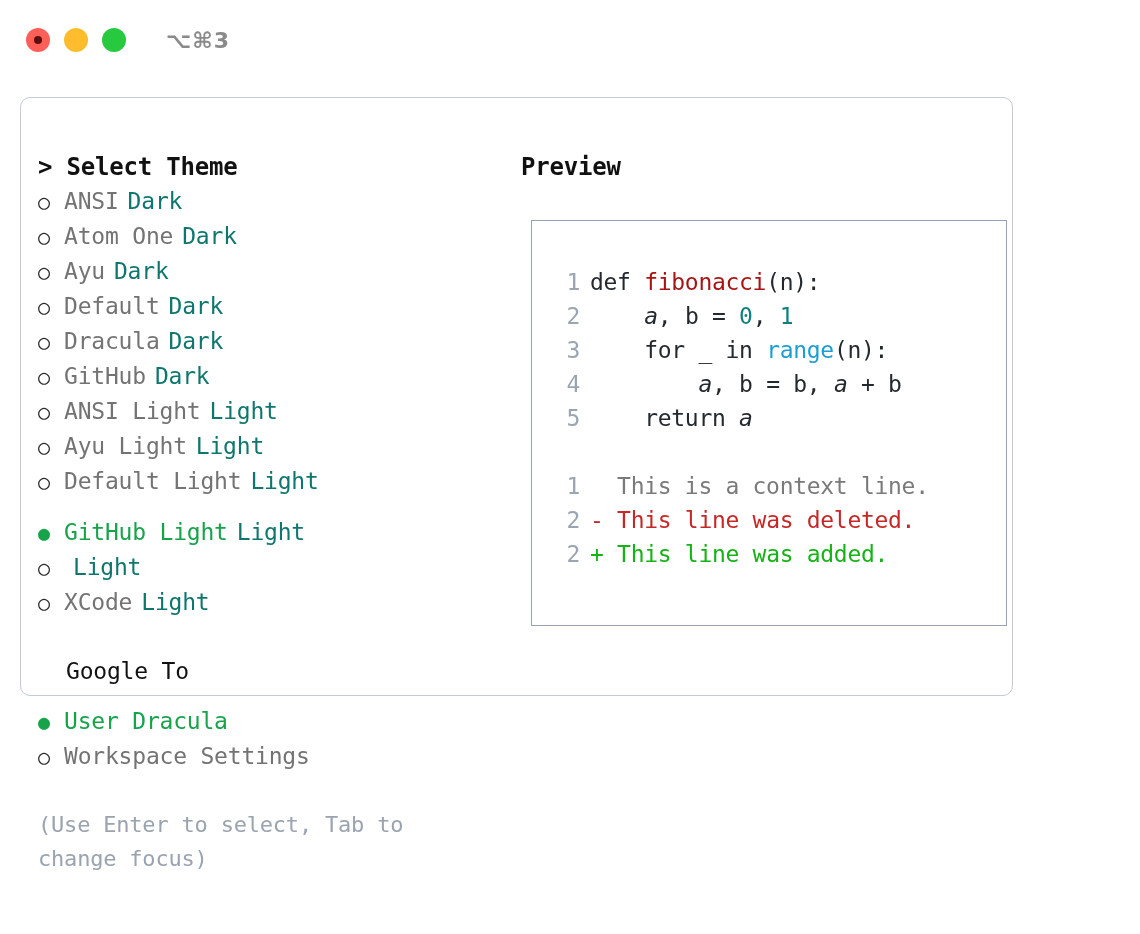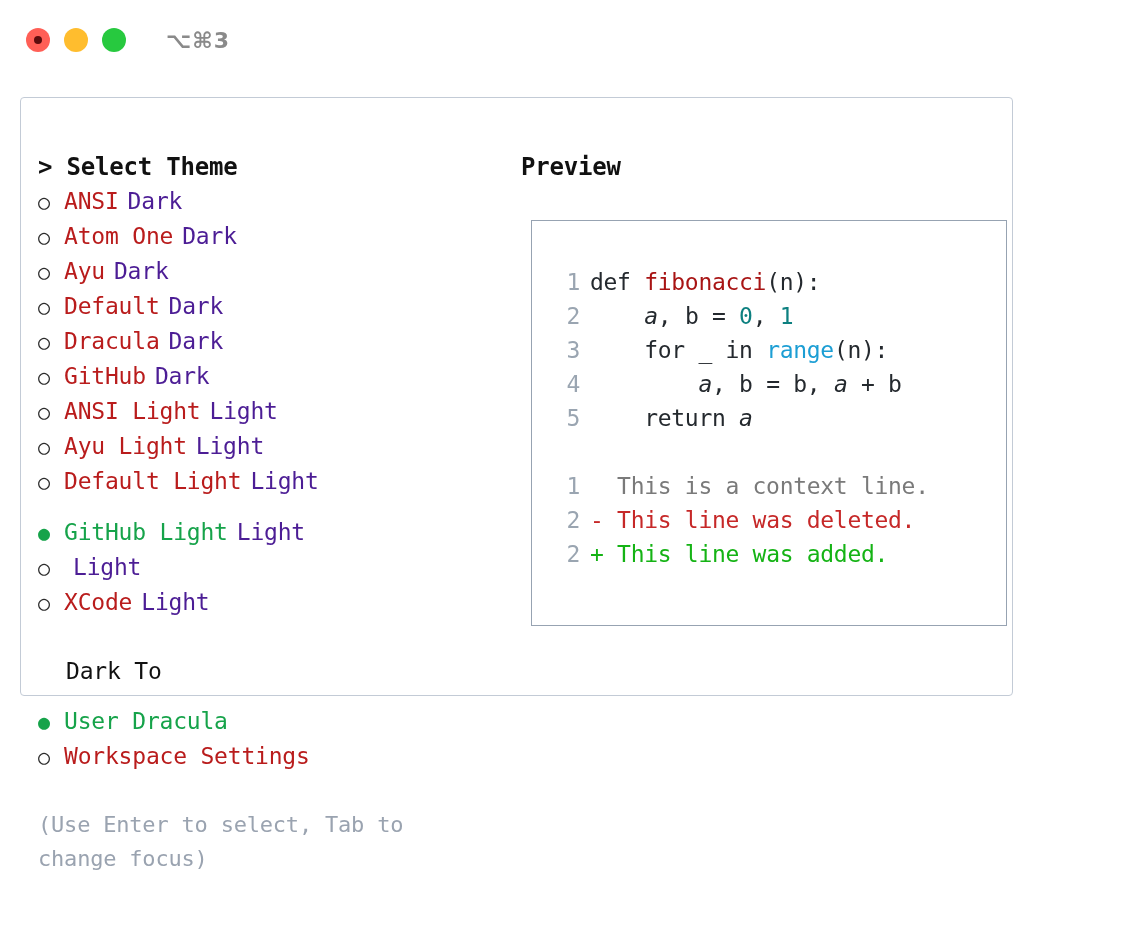--- a/index.html
+++ b/index.html
@@ -56,21 +56,21 @@
     letter-spacing: 1px;
   }
 
   
   .panel {
     position: absolute;
     left: 20px; top: 97px;
     width: 993px;
     height: 599px;
     border: 1.6px solid #c3cbd6;
-    border-radius: 4px;
+    border-radius: 10px;
     background: #ffffff;
   }
 
   .panel-inner {
     position: absolute;
     left: 0; top: 0;
     width: 100%; height: 100%;
     display: flex;
   }
 
@@ -105,23 +105,23 @@
 
   .marker {
     width: 26px;
     flex: 0 0 26px;
     font-size: 20px;
     color: #2b2b2b;
     line-height: 34px;
   }
   .marker.sel { color: #16a34a; }
 
-  .row-name { color: #b91c1c; }
+  .row-name { color: #737373; }
   .row-name.sel { color: #16a34a; margin-top: 16px; }
-  .row-cat  { color: #4c1d95; margin-left: 9px; }
+  .row-cat  { color: #0f766e; margin-left: 9px; }
 
   .apply-head {
     font-size: 23px;
     color: #111111;
     line-height: 34px;
     white-space: pre;
     padding-left: 28px;
     letter-spacing: -0.2px;
   }
 
@@ -276,21 +276,21 @@
 
           <div class="list-row">
             <span class="marker">○</span>
             <span class="row-name">XCode</span>
             <span class="row-cat">Light</span>
           </div>
         </div>
 
         <div class="spacer-lg"></div>
 
-        <div class="apply-head">Dark To</div>
+        <div class="apply-head">Google To</div>
 
         <div>
           <div class="list-row">
             <span class="marker sel">●</span>
             <span class="row-name sel">User Dracula</span>
           </div>
           <div class="list-row">
             <span class="marker">○</span>
             <span class="row-name">Workspace Settings</span>
           </div>

